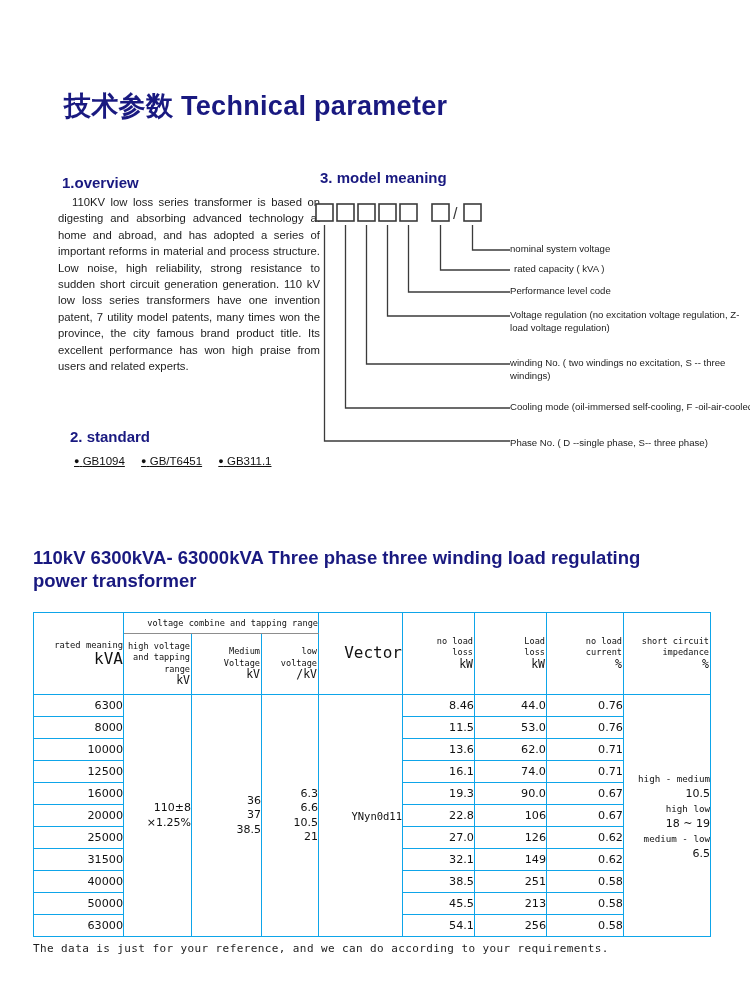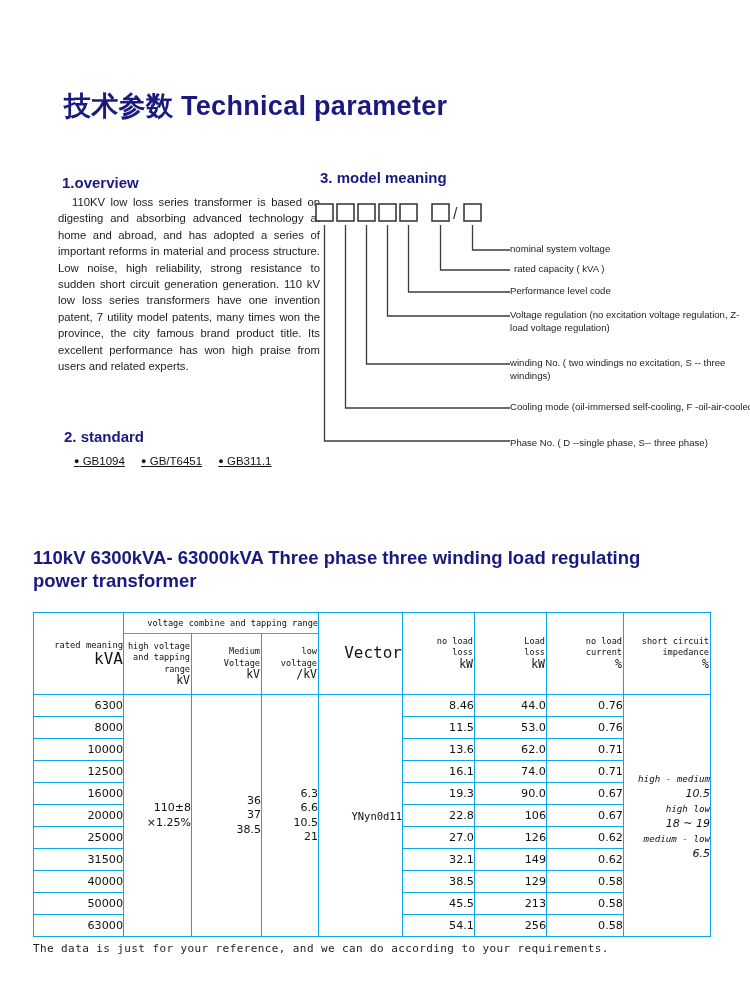--- a/index.html
+++ b/index.html
@@ -30,21 +30,21 @@
 
   
   .sec-heading {
     position: absolute;
     font-size: 15px;
     font-weight: bold;
     color: #191980;
     white-space: nowrap;
   }
   #sec-overview { left: 62px; top: 174px; }
-  #sec-standard { left: 64px; top: 428px; }
+  #sec-standard { left: 70px; top: 428px; }
   #sec-model    { left: 320px; top: 169px; }
 
   
   .overview-text {
     position: absolute;
     left: 58px;
     top: 194px;
     width: 262px;
     font-size: 11.3px;
     line-height: 16.4px;
@@ -161,21 +161,20 @@
     font-family: "DejaVu Sans", "Liberation Sans", sans-serif;
   }
   #spec-table td.vector {
     font-size: 10.5px;
     font-family: "DejaVu Sans Mono", "Liberation Mono", monospace;
   }
   #spec-table td.impedance {
     font-size: 9.2px;
     line-height: 15px;
     font-family: "DejaVu Sans Mono", "Liberation Mono", monospace;
-    font-style: italic;
   }
   #spec-table td.impedance .num {
     font-size: 11px;
     font-family: "DejaVu Sans", "Liberation Sans", sans-serif;
   }
 
   .tap-line { display: block; }
 
   
   .footer-note {
@@ -361,21 +360,21 @@
     </tr>
     <tr>
       <td class="data">31500</td>
       <td class="data">32.1</td>
       <td class="data">149</td>
       <td class="data">0.62</td>
     </tr>
     <tr>
       <td class="data">40000</td>
       <td class="data">38.5</td>
-      <td class="data">129</td>
+      <td class="data">251</td>
       <td class="data">0.58</td>
     </tr>
     <tr>
       <td class="data">50000</td>
       <td class="data">45.5</td>
       <td class="data">213</td>
       <td class="data">0.58</td>
     </tr>
     <tr>
       <td class="data">63000</td>

